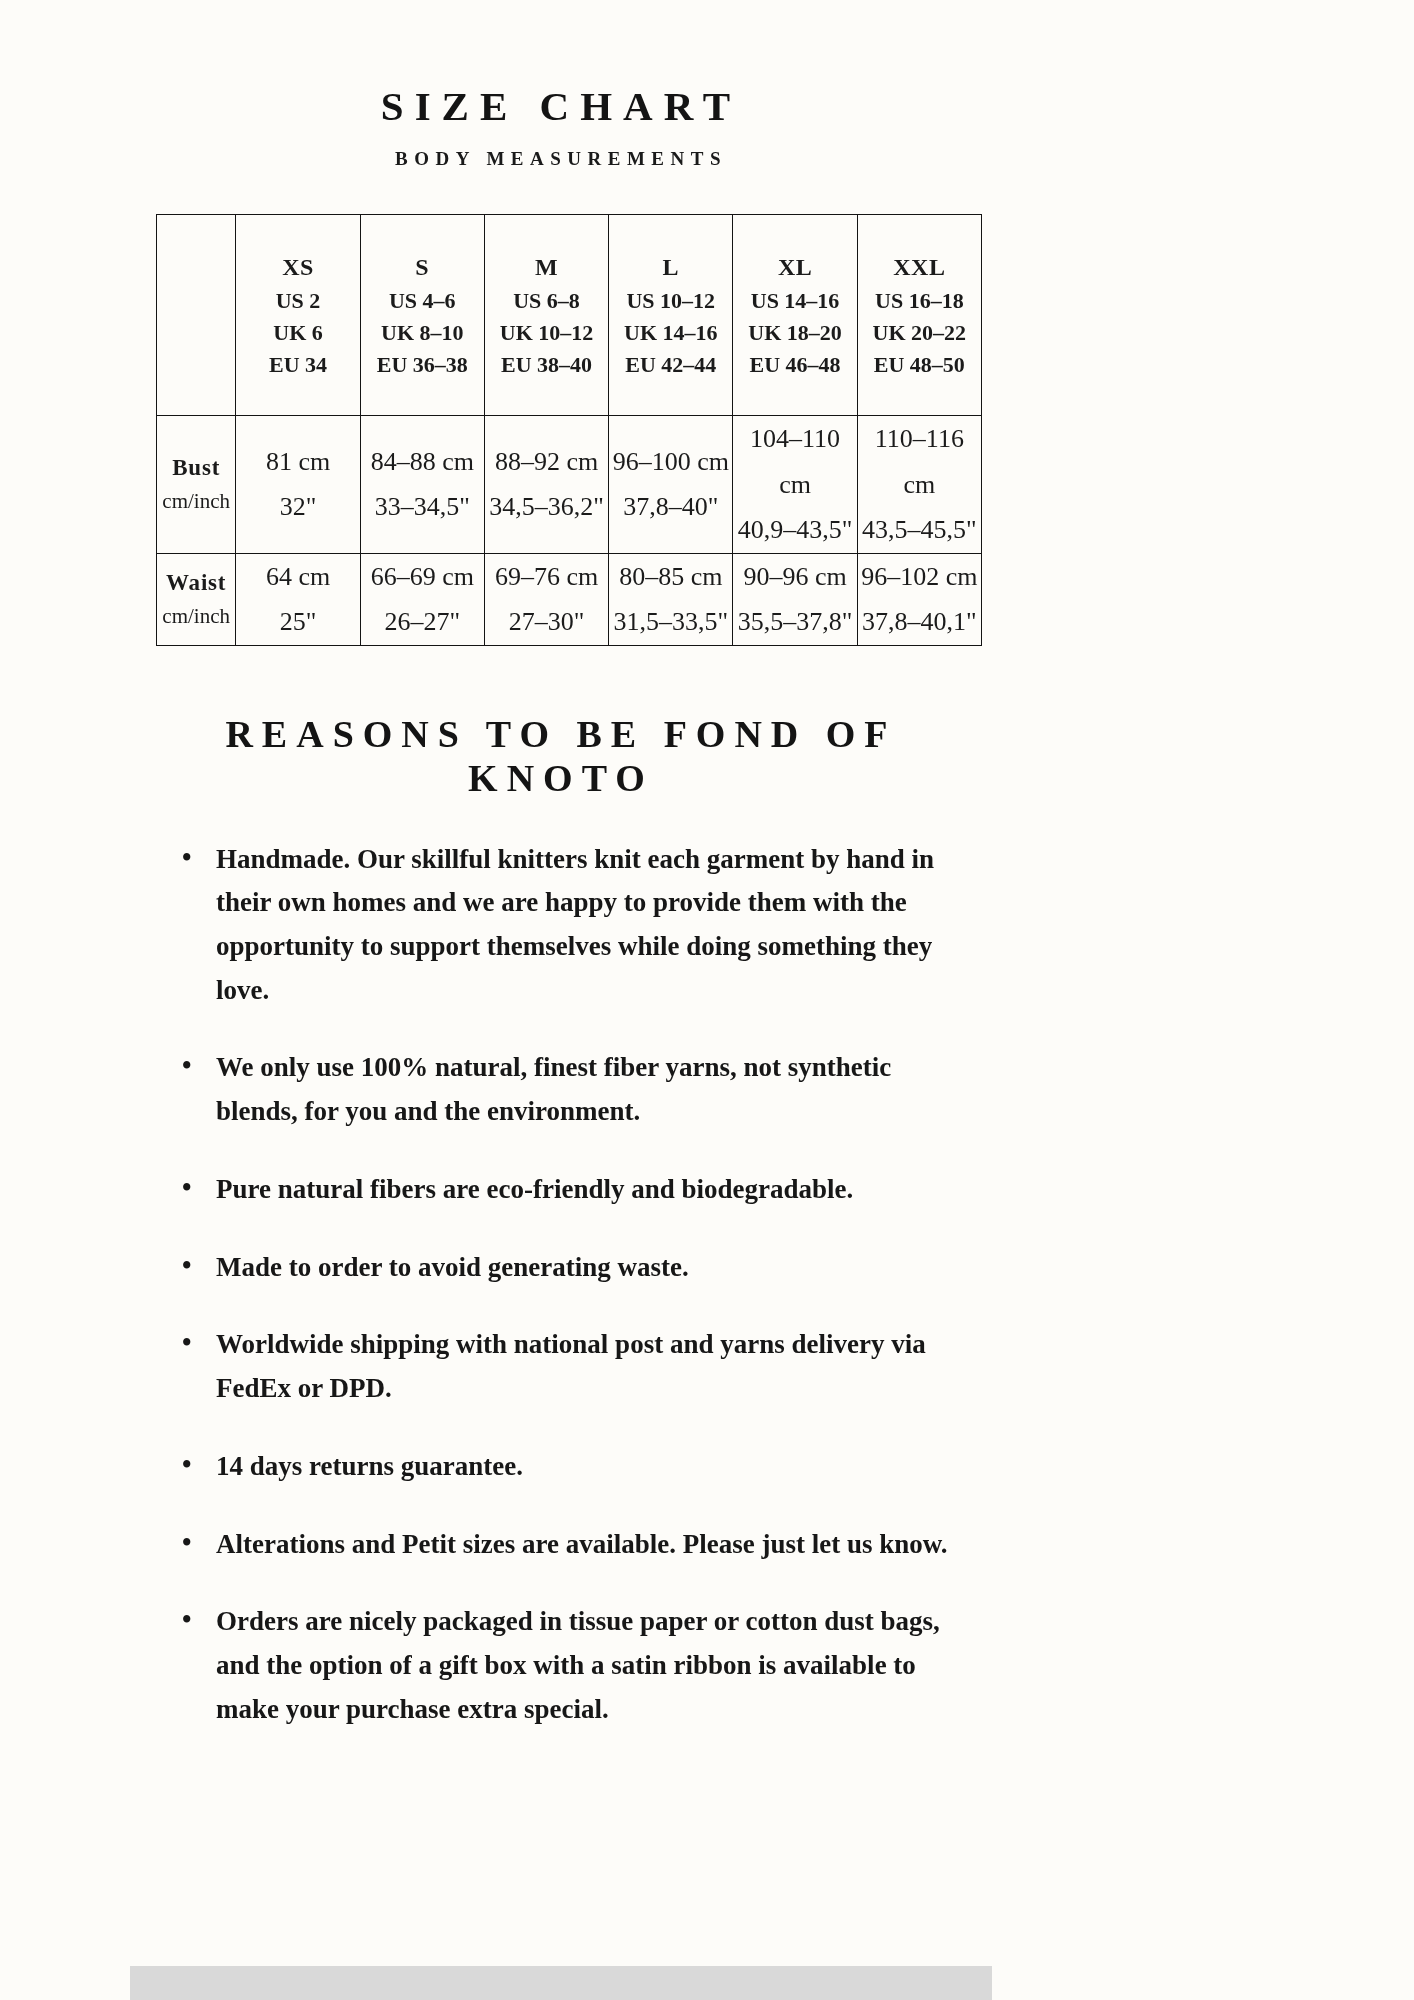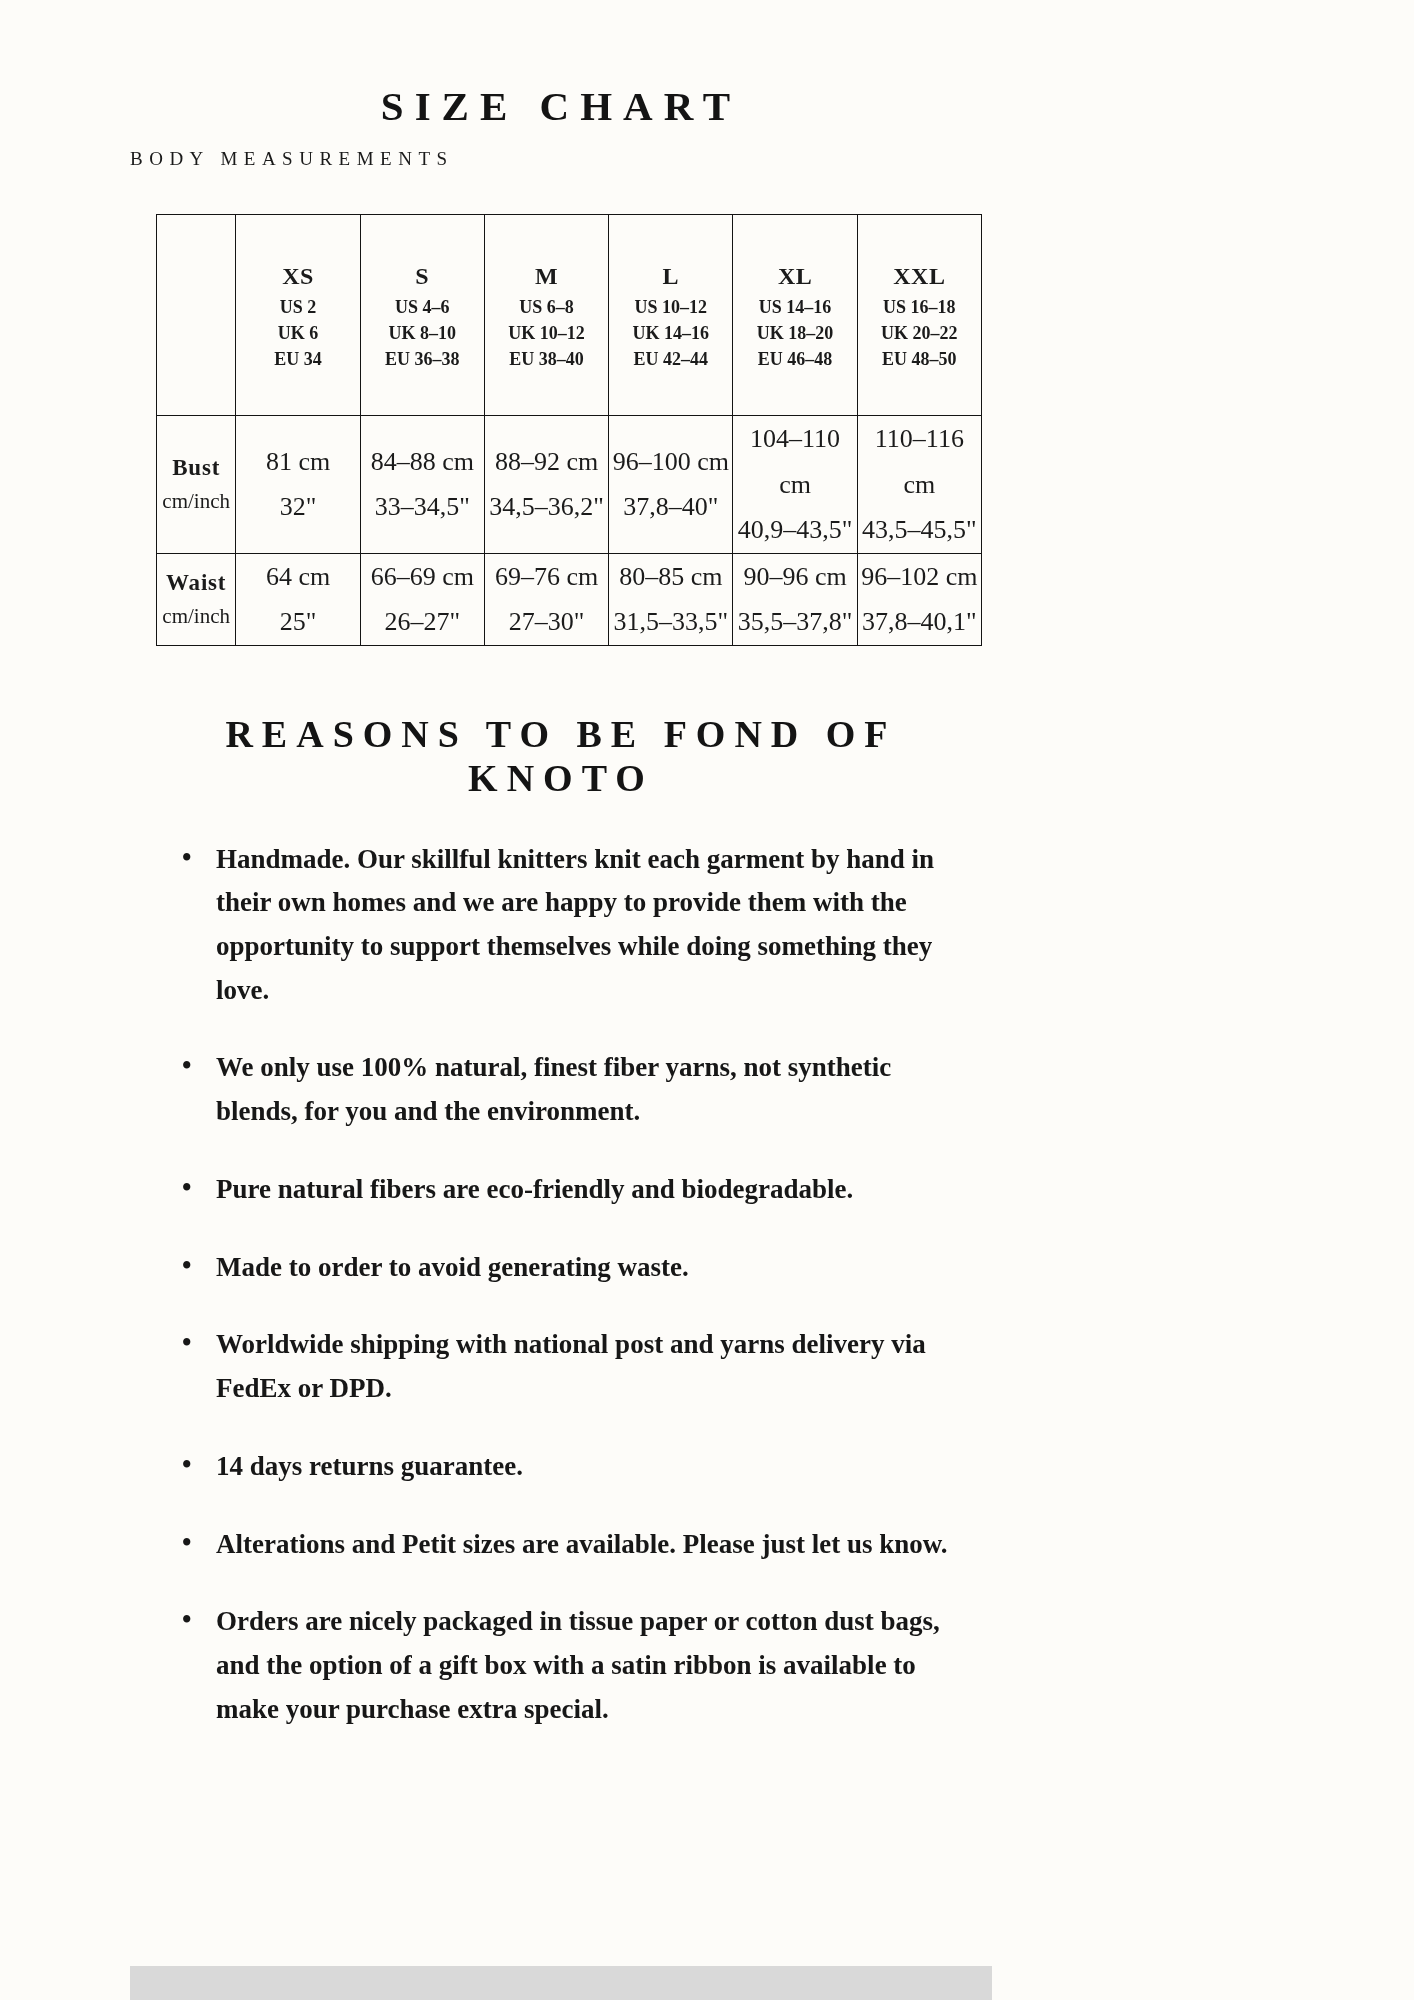--- a/index.html
+++ b/index.html
@@ -24,24 +24,24 @@
   }
   .title {
     text-align: center;
     font-size: 41px;
     letter-spacing: 11px;
     font-weight: 700;
     margin: 26px 0 0 0;
     color: #141414;
   }
   .subtitle {
-    text-align: left;
+    text-align: center;
     font-size: 19px;
     letter-spacing: 6.5px;
-    font-weight: 400;
+    font-weight: 700;
     margin: 18px 0 9px 0;
     color: #1a1a1a;
   }
 
   
   .table-wrap {
     margin: 44px 10px 0 10px;
     padding-left: 16px;
   }
   table.size-chart {
@@ -63,21 +63,21 @@
   .head-row th.corner {
     width: 9.5%;
   }
   .sz-name {
     font-size: 24px;
     font-weight: 700;
     line-height: 1.5;
     letter-spacing: 0.5px;
   }
   .sz-line {
-    font-size: 18px;
+    font-size: 22px;
     font-weight: 700;
     line-height: 1.45;
     text-align: center;
   }
   .row-label {
     padding: 16px 4px;
   }
   .row-label .rl-name {
     font-size: 23px;
     font-weight: 700;

